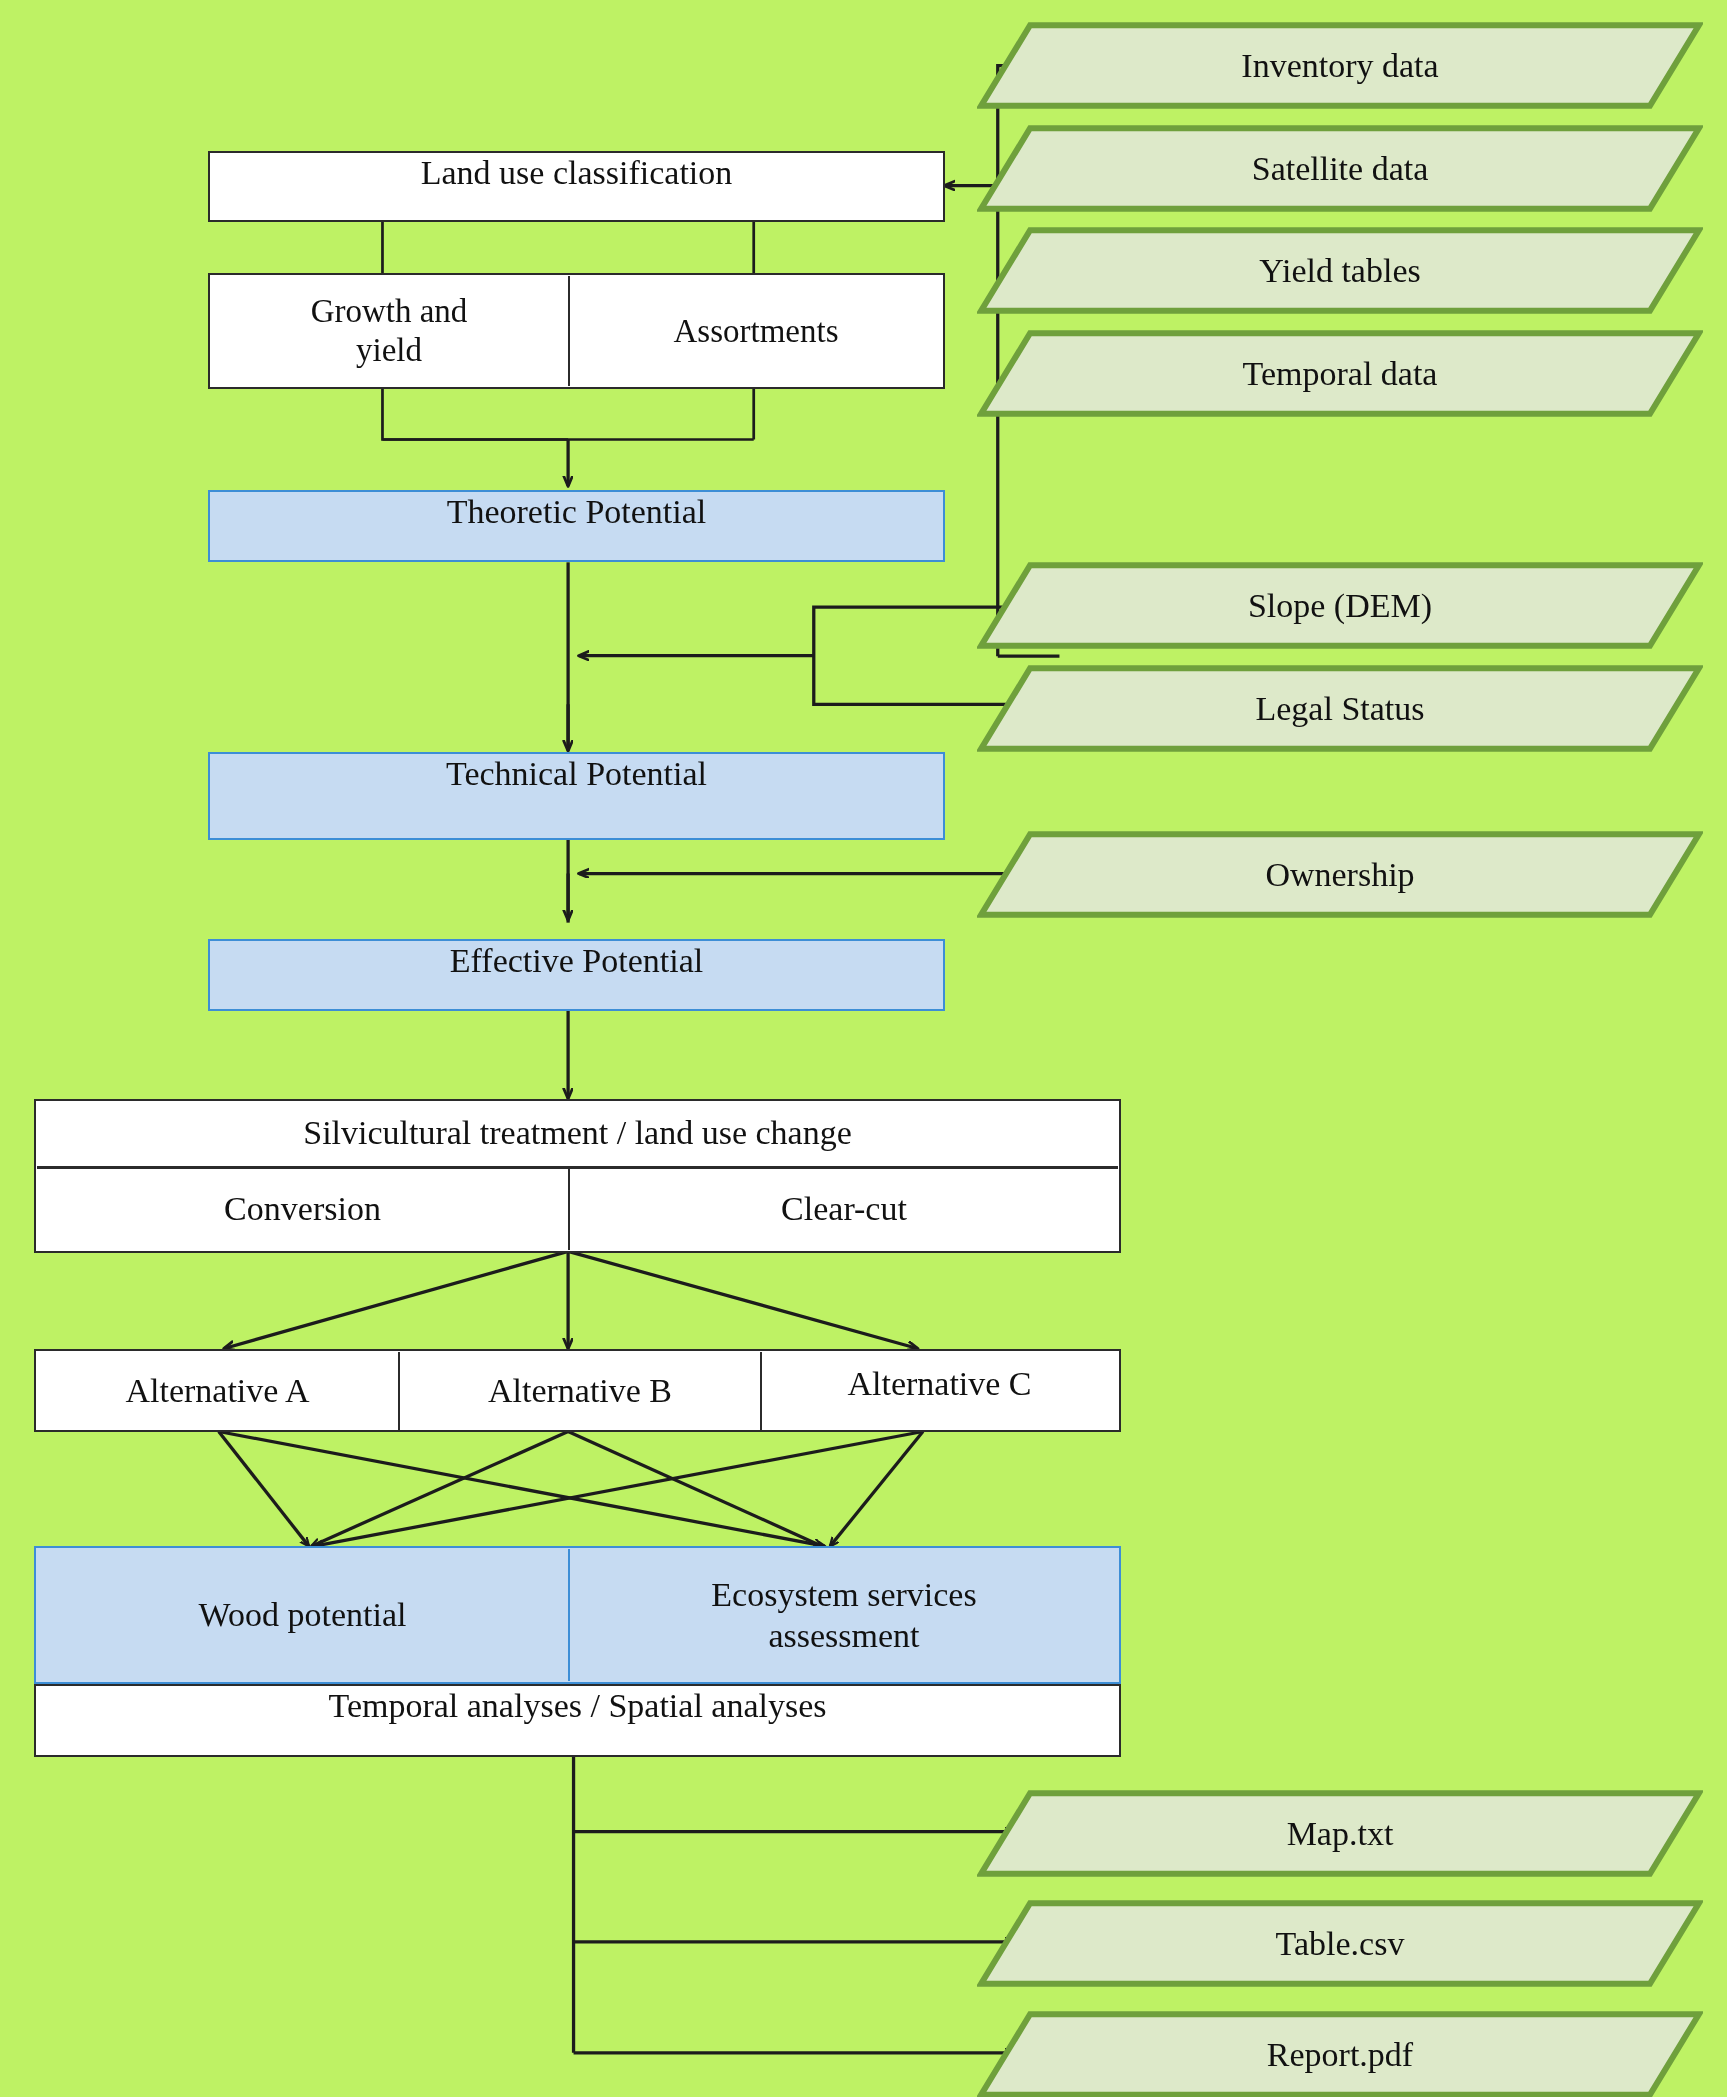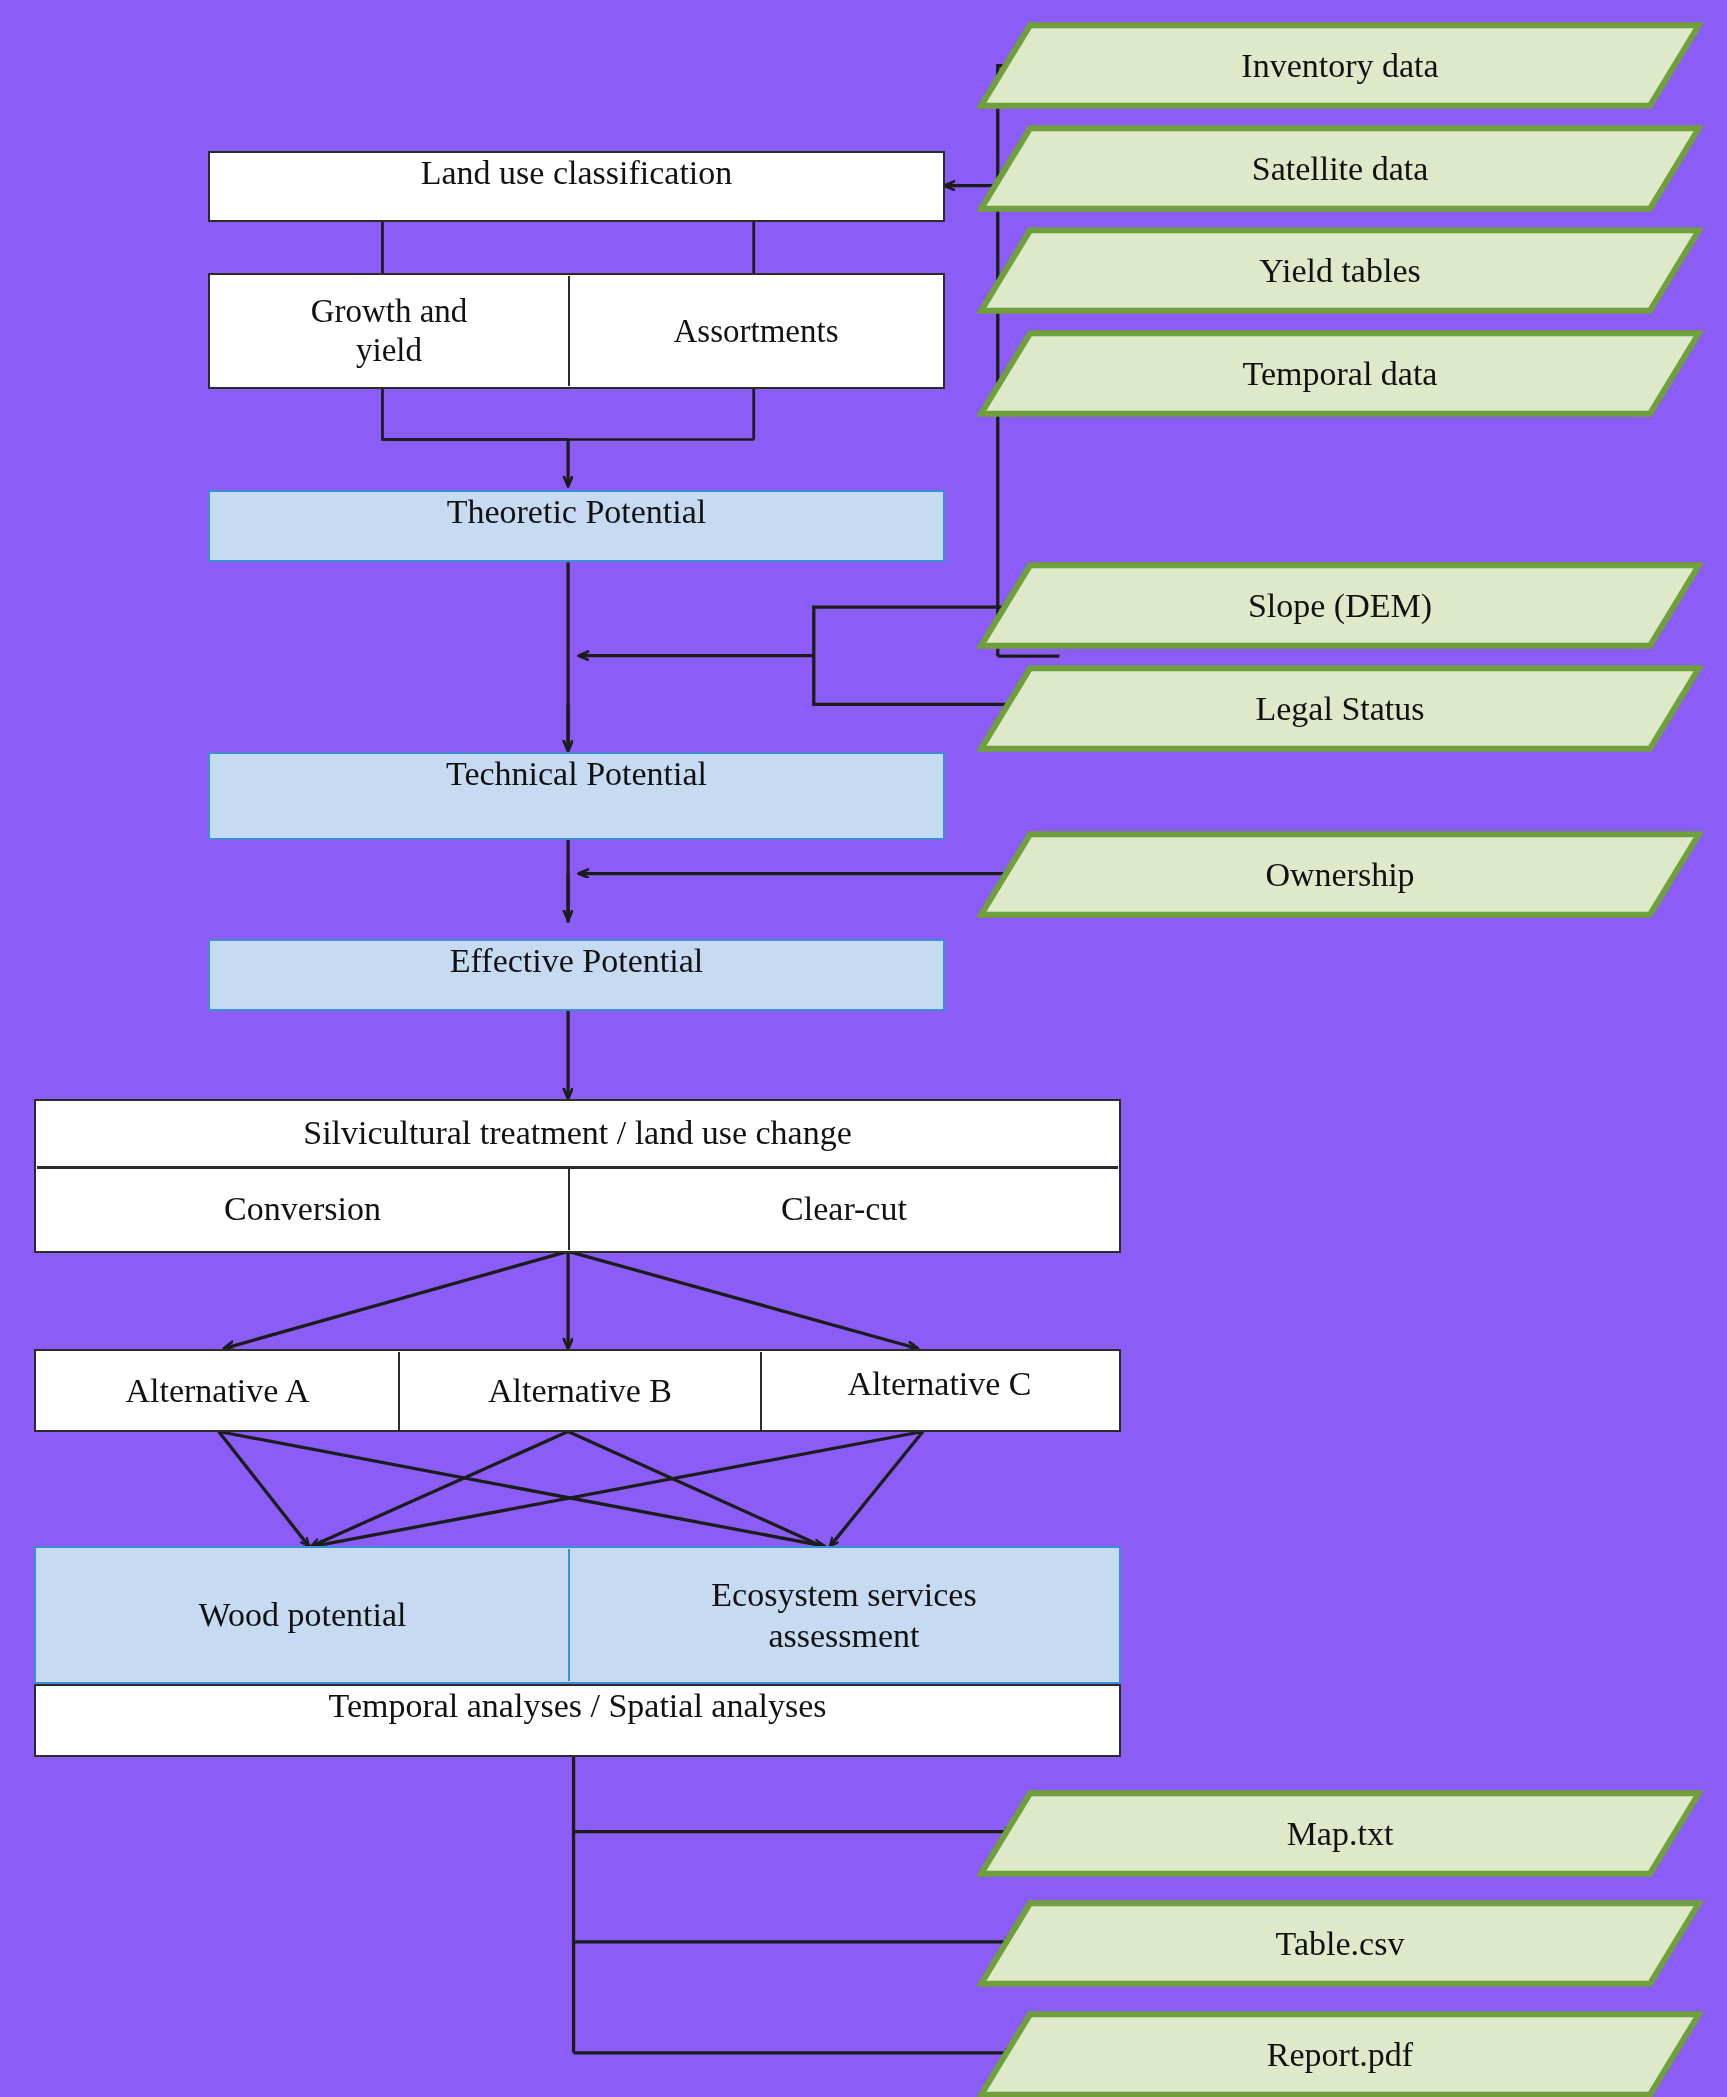--- a/index.html
+++ b/index.html
@@ -4,21 +4,21 @@
 <style>
   html,body{margin:0;padding:0;background:#ffffff;}
   body{
     font-family:"Liberation Serif","DejaVu Serif",serif;
     color:#111111;
   }
   #page{
     position:relative;
     width:1728px;
     height:2097px;
-    background:#8b5cf6;
+    background:#bef264;
     overflow:hidden;
   }
   
   .node{
     position:absolute;
     box-sizing:border-box;
     display:flex;
     justify-content:center;
     text-align:center;
     line-height:1.18;

